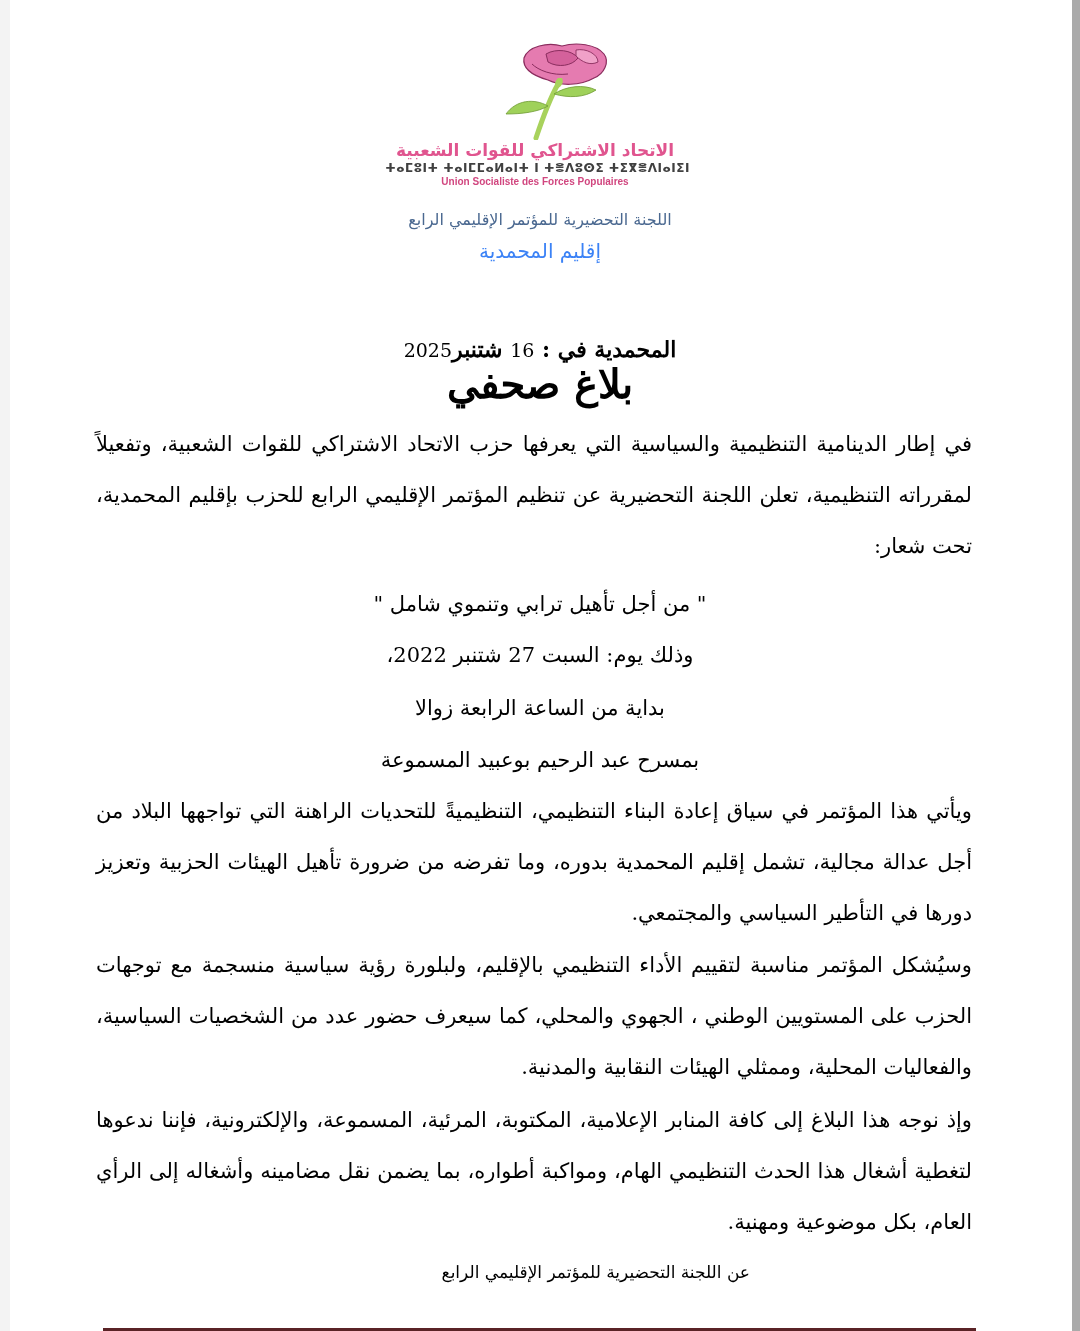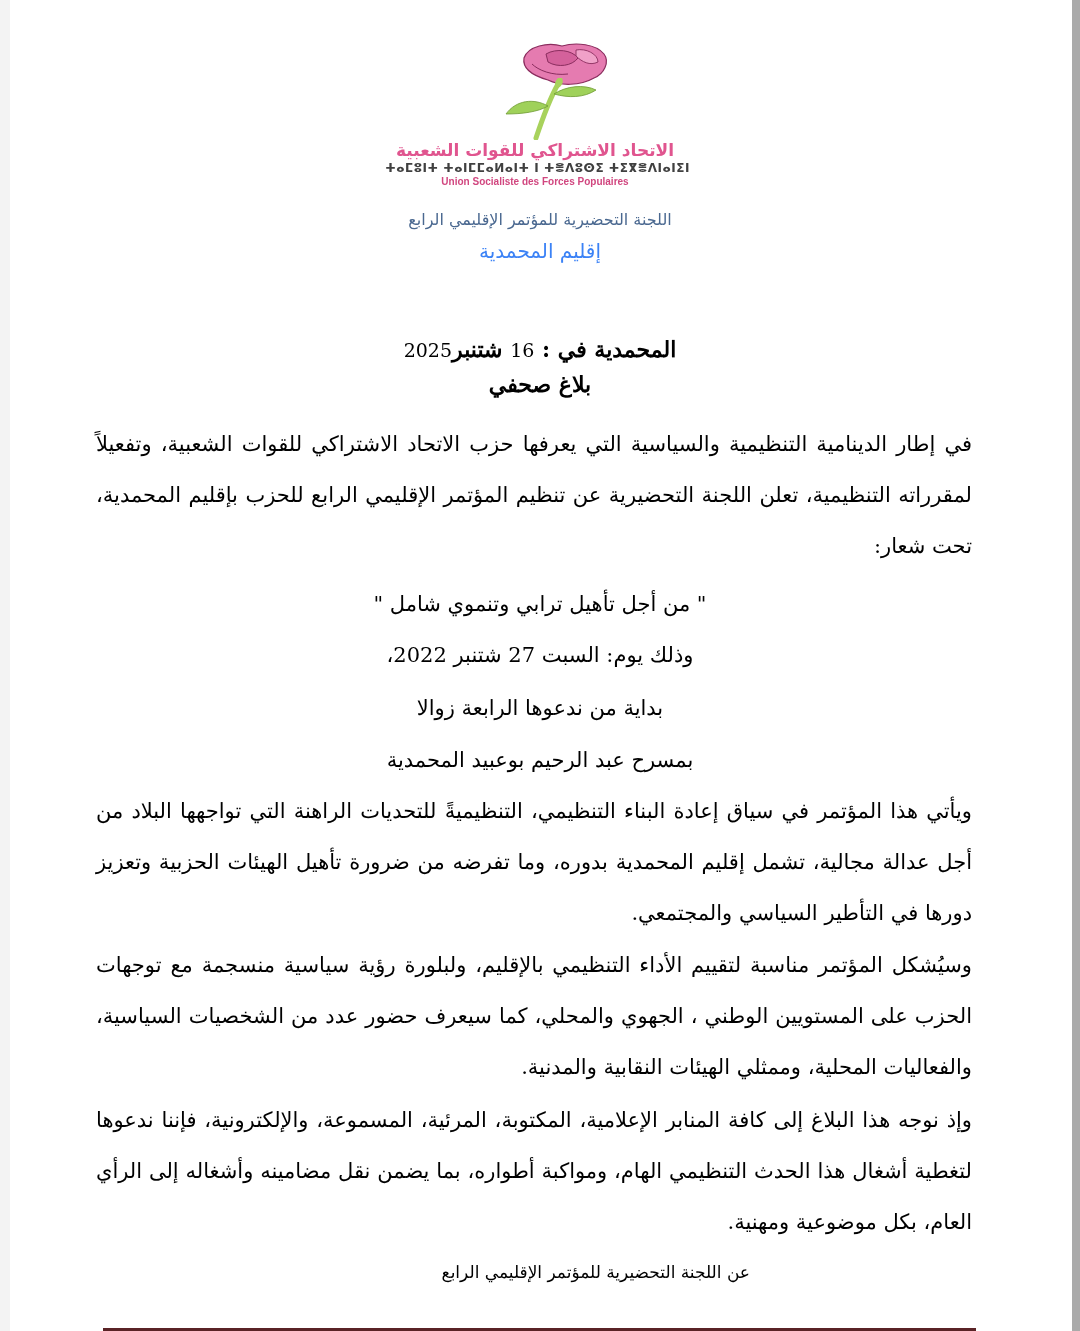--- a/index.html
+++ b/index.html
@@ -51,21 +51,21 @@
     }
     .dateline {
       position: absolute; left: 300px; width: 480px; top: 292px; text-align: center;
       direction: rtl; font-size: 22px; font-weight: bold; line-height: 34px; color: #000;
       font-family: "DejaVu Serif", serif;
       margin-top: 40px;
     }
     .dateline .num { font-weight: normal; font-size: 19px; }
     .doc-title {
       position: absolute; left: 340px; width: 400px; top: 362px; text-align: center;
-      direction: rtl; font-size: 22px; font-weight: bold; line-height: 44px; color: #000;
+      direction: rtl; font-size: 40px; font-weight: bold; line-height: 44px; color: #000;
       font-family: "DejaVu Serif", serif;
     }
     .para {
       position: absolute; left: 96px; width: 876px; direction: rtl; text-align: justify;
       text-align-last: right;
       font-size: 21px; line-height: 51px; color: #000;
       font-family: "DejaVu Serif", serif;
     }
     .para-1 { top: 419px; }
     .center-line {
@@ -124,22 +124,22 @@
   <span class="num">16</span>
   <span>شتنبر</span><span class="num">2025</span>
 </div>
 
 <div class="doc-title">بلاغ صحفي</div>
 
 <div class="para para-1">في إطار الدينامية التنظيمية والسياسية التي يعرفها حزب الاتحاد الاشتراكي للقوات الشعبية، وتفعيلاً لمقرراته التنظيمية، تعلن اللجنة التحضيرية عن تنظيم المؤتمر الإقليمي الرابع للحزب بإقليم المحمدية، تحت شعار:</div>
 
 <div class="center-line slogan">" من أجل تأهيل ترابي وتنموي شامل "</div>
 <div class="center-line event-date">وذلك يوم: السبت 27 شتنبر 2022،</div>
-<div class="center-line event-time">بداية من ندعوها الرابعة زوالا</div>
-<div class="center-line event-venue">بمسرح عبد الرحيم بوعبيد المحمدية</div>
+<div class="center-line event-time">بداية من الساعة الرابعة زوالا</div>
+<div class="center-line event-venue">بمسرح عبد الرحيم بوعبيد المسموعة</div>
 
 <div class="para para-2">ويأتي هذا المؤتمر في سياق إعادة البناء التنظيمي، التنظيميةً للتحديات الراهنة التي تواجهها البلاد من أجل عدالة مجالية، تشمل إقليم المحمدية بدوره، وما تفرضه من ضرورة تأهيل الهيئات الحزبية وتعزيز دورها في التأطير السياسي والمجتمعي.</div>
 <div class="para para-3">وسيُشكل المؤتمر مناسبة لتقييم الأداء التنظيمي بالإقليم، ولبلورة رؤية سياسية منسجمة مع توجهات الحزب على المستويين الوطني ، الجهوي والمحلي، كما سيعرف حضور عدد من الشخصيات السياسية، والفعاليات المحلية، وممثلي الهيئات النقابية والمدنية.</div>
 <div class="para para-4">وإذ نوجه هذا البلاغ إلى كافة المنابر الإعلامية، المكتوبة، المرئية، المسموعة، والإلكترونية، فإننا ندعوها لتغطية أشغال هذا الحدث التنظيمي الهام، ومواكبة أطواره، بما يضمن نقل مضامينه وأشغاله إلى الرأي العام، بكل موضوعية ومهنية.</div>
 
 <div class="signature">عن اللجنة التحضيرية للمؤتمر الإقليمي الرابع</div>
 
 <div class="bottom-rule"></div>
 
 </body></html>

